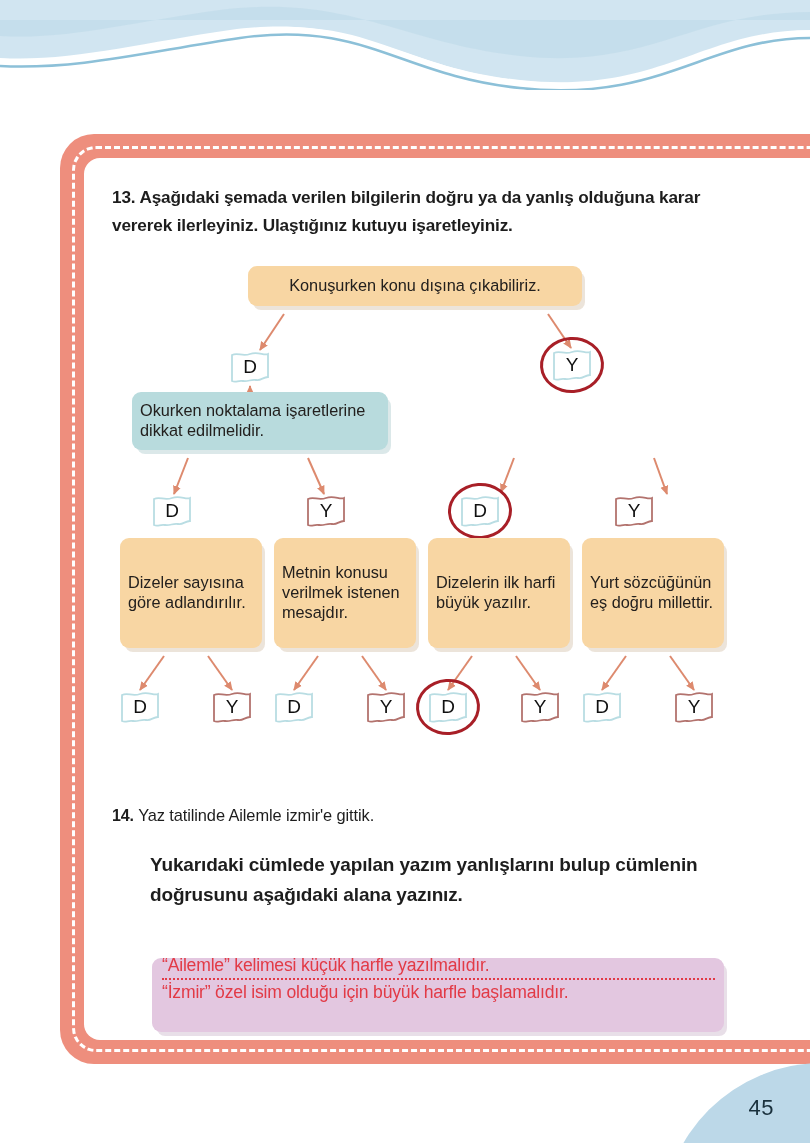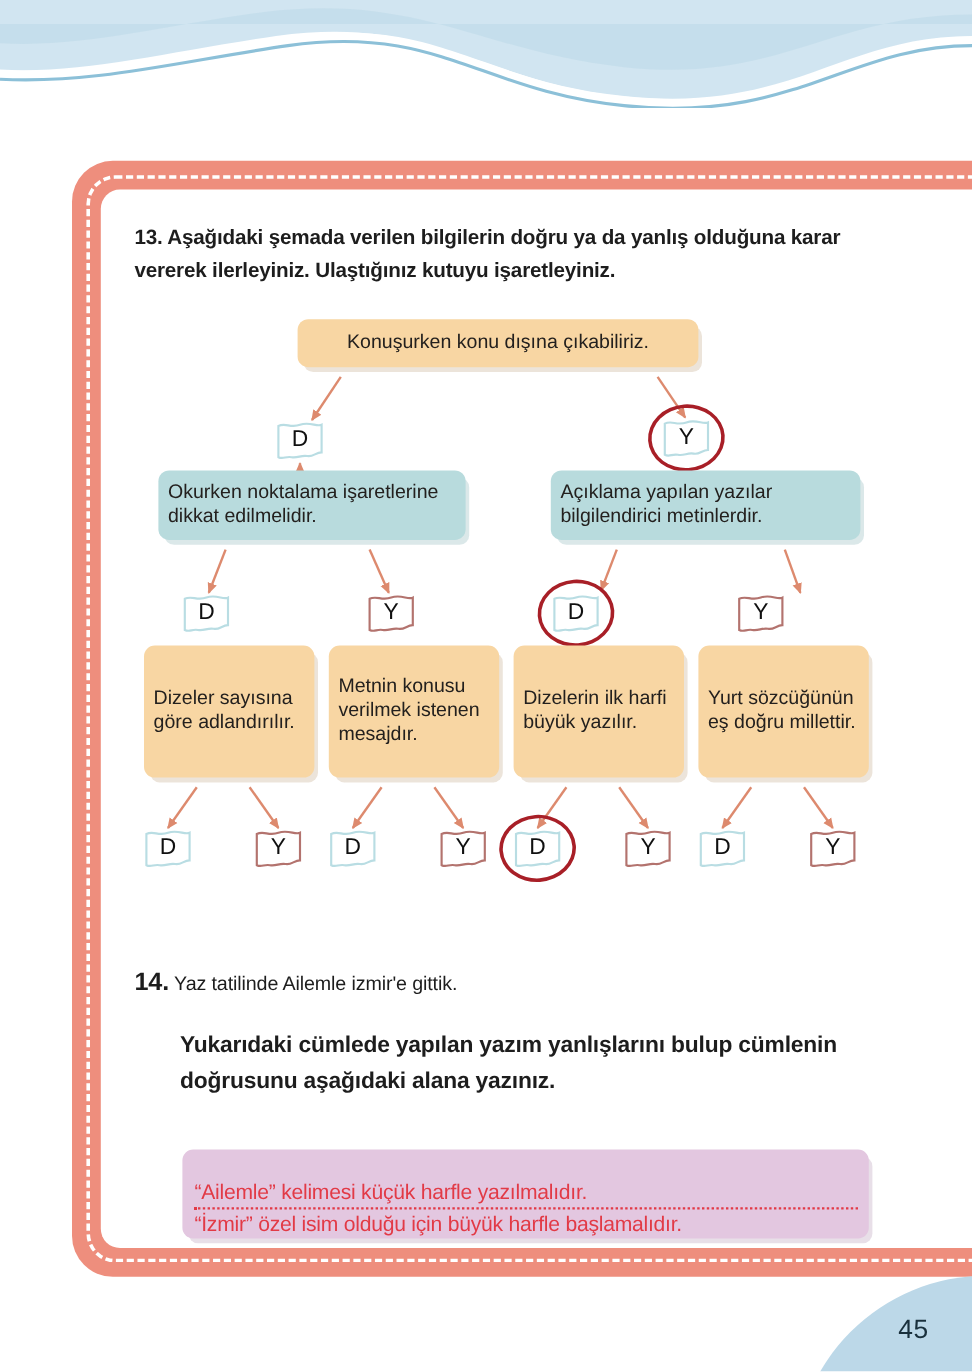--- a/index.html
+++ b/index.html
@@ -132,21 +132,21 @@
     border-radius: 50%;
     transform: rotate(-4deg);
   }
 
   
   #q14 { position: absolute; left: 28px; top: 645px; width: 618px; }
   #q14-line1 {
     font-size: 16.4px; color: #1d1d1d; line-height: 1.5;
     letter-spacing: -0.1px;
   }
-  #q14-line1 .num { font-weight: bold; font-size: 21px; }
+  #q14-line1 .num { font-weight: bold; font-size: 16px; }
   #q14-prompt {
     margin-top: 22px; margin-left: 38px;
     font-size: 19px; font-weight: bold; color: #1d1d1d;
     line-height: 1.6; letter-spacing: -0.15px;
   }
 
   
   #answer-band {
     position: absolute; left: 68px; top: 800px;
     width: 572px; height: 74px;
@@ -156,21 +156,21 @@
   }
   #answer-lines {
     position: absolute; left: 78px; top: 798px; width: 560px;
   }
   .hand-line {
     font-size: 17.6px; color: #e23a46;
     letter-spacing: -0.2px;
     line-height: 1.05;
     white-space: nowrap;
   }
-  #hand-1 { margin-top: 28px; }
+  #hand-1 { margin-top: 0; }
   #dotted-rule {
     width: 553px; height: 0;
     border-bottom: 2.5px dotted #e23a46;
     margin-top: 4px; margin-bottom: 3px;
   }
   #hand-2 { }
 </style>
 </head>
 <body>
 
@@ -238,21 +238,20 @@
           <div class="dy" style="left:466px; top:82px;">
             <svg width="44" height="34" viewBox="0 0 44 34" xmlns="http://www.w3.org/2000/svg">
               <path d="M4,5 C10,2 14,7 22,4 C30,1 36,6 40,4 L40,27
                        C35,27 33,31 28,30 C23,29 20,32 15,31 C10,30 8,33 4,31 Z" fill="none" stroke="#b9dde3" stroke-width="1.8"></path>
             </svg>
             <span class="glyph">Y</span>
             <span class="circle-mark"></span>
           </div>
 
           <div id="box-b1" class="stmt-box blue">Okurken noktalama işaretlerine dikkat edilmelidir.</div>
-          <div id="box-b2" class="stmt-box blue">Açıklama yapılan yazılar bilgilendirici metinlerdir.</div>
 
           <div class="dy" style="left:66px; top:228px;">
             <svg width="44" height="34" viewBox="0 0 44 34" xmlns="http://www.w3.org/2000/svg">
               <path d="M4,5 C10,2 14,7 22,4 C30,1 36,6 40,4 L40,27
                        C35,27 33,31 28,30 C23,29 20,32 15,31 C10,30 8,33 4,31 Z" fill="none" stroke="#b9dde3" stroke-width="1.8"></path>
             </svg>
             <span class="glyph">D</span>
           </div>
           <div class="dy" style="left:220px; top:228px;">
             <svg width="44" height="34" viewBox="0 0 44 34" xmlns="http://www.w3.org/2000/svg">

